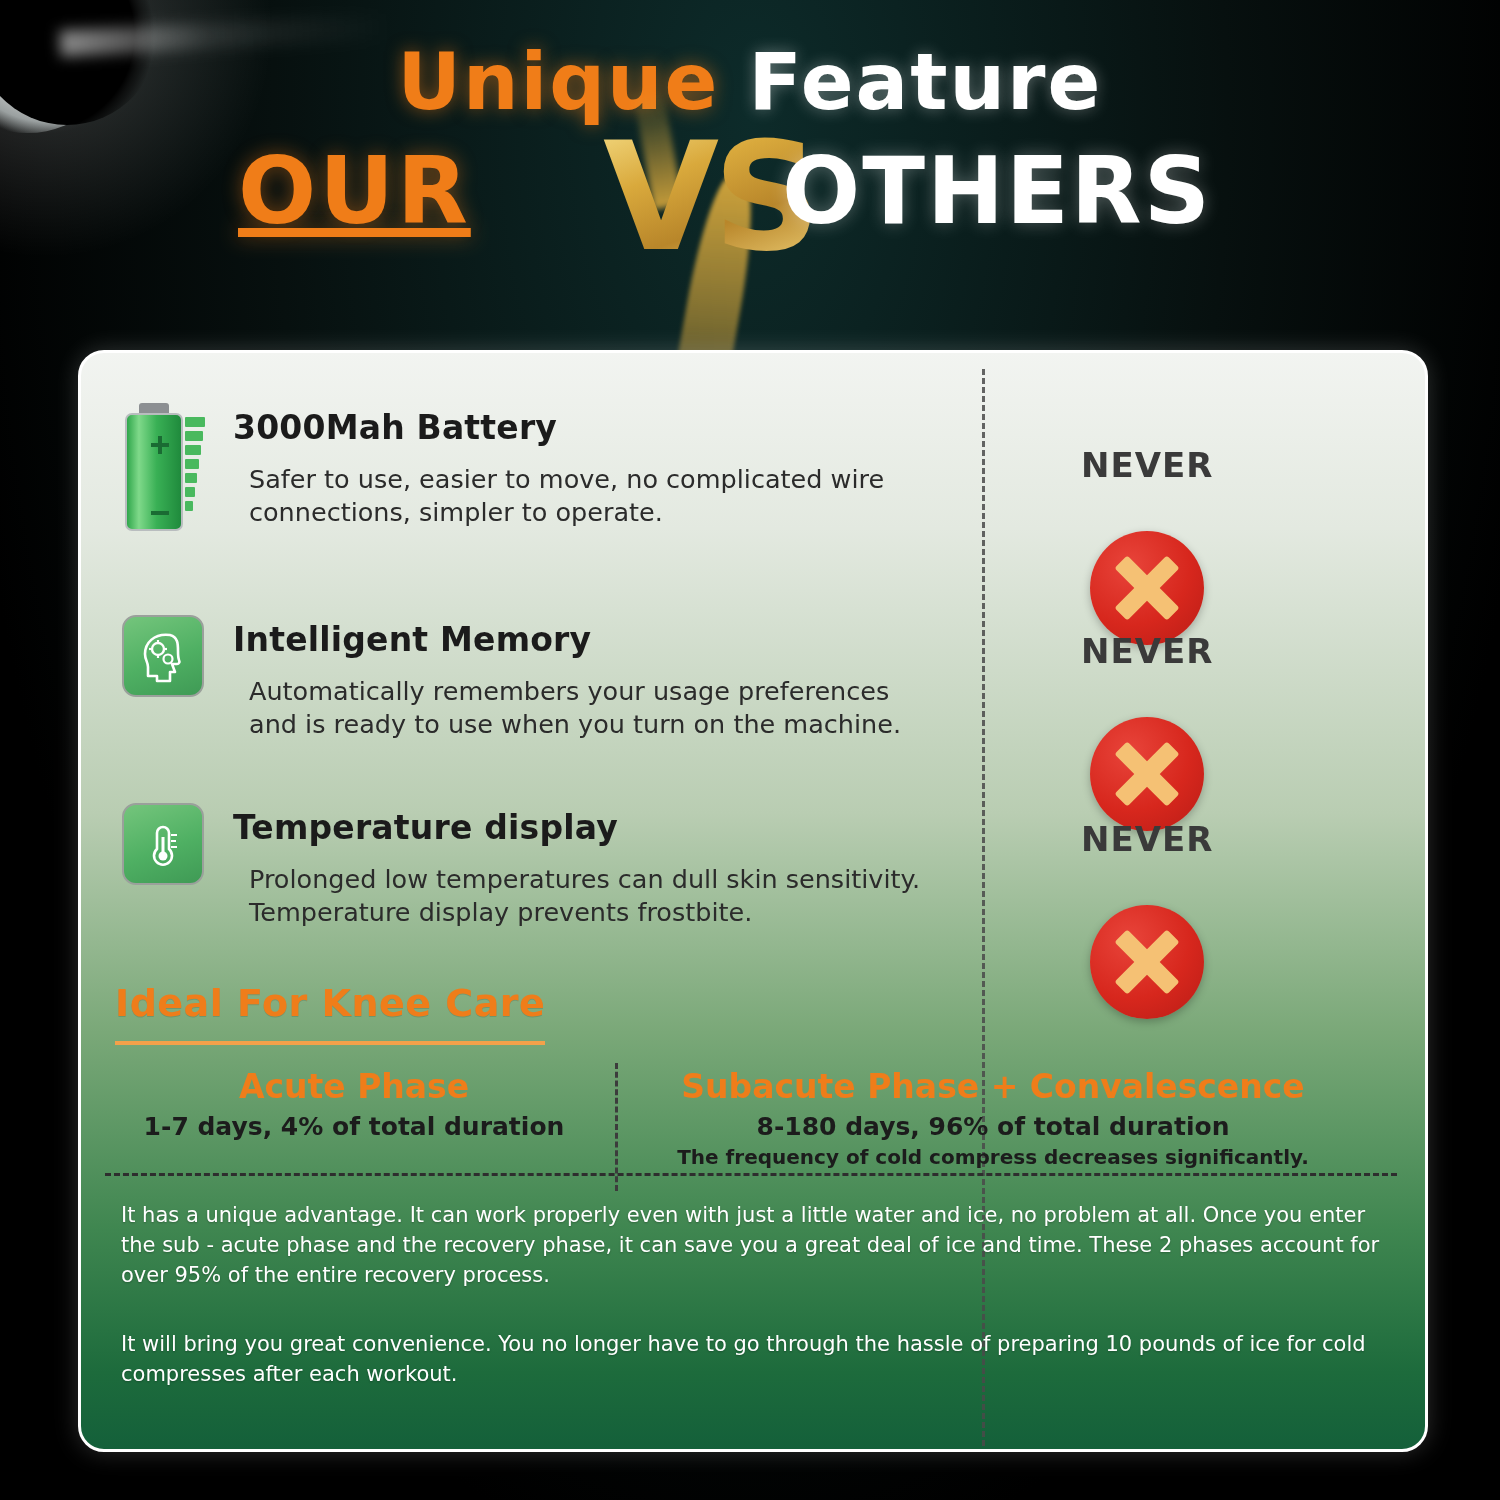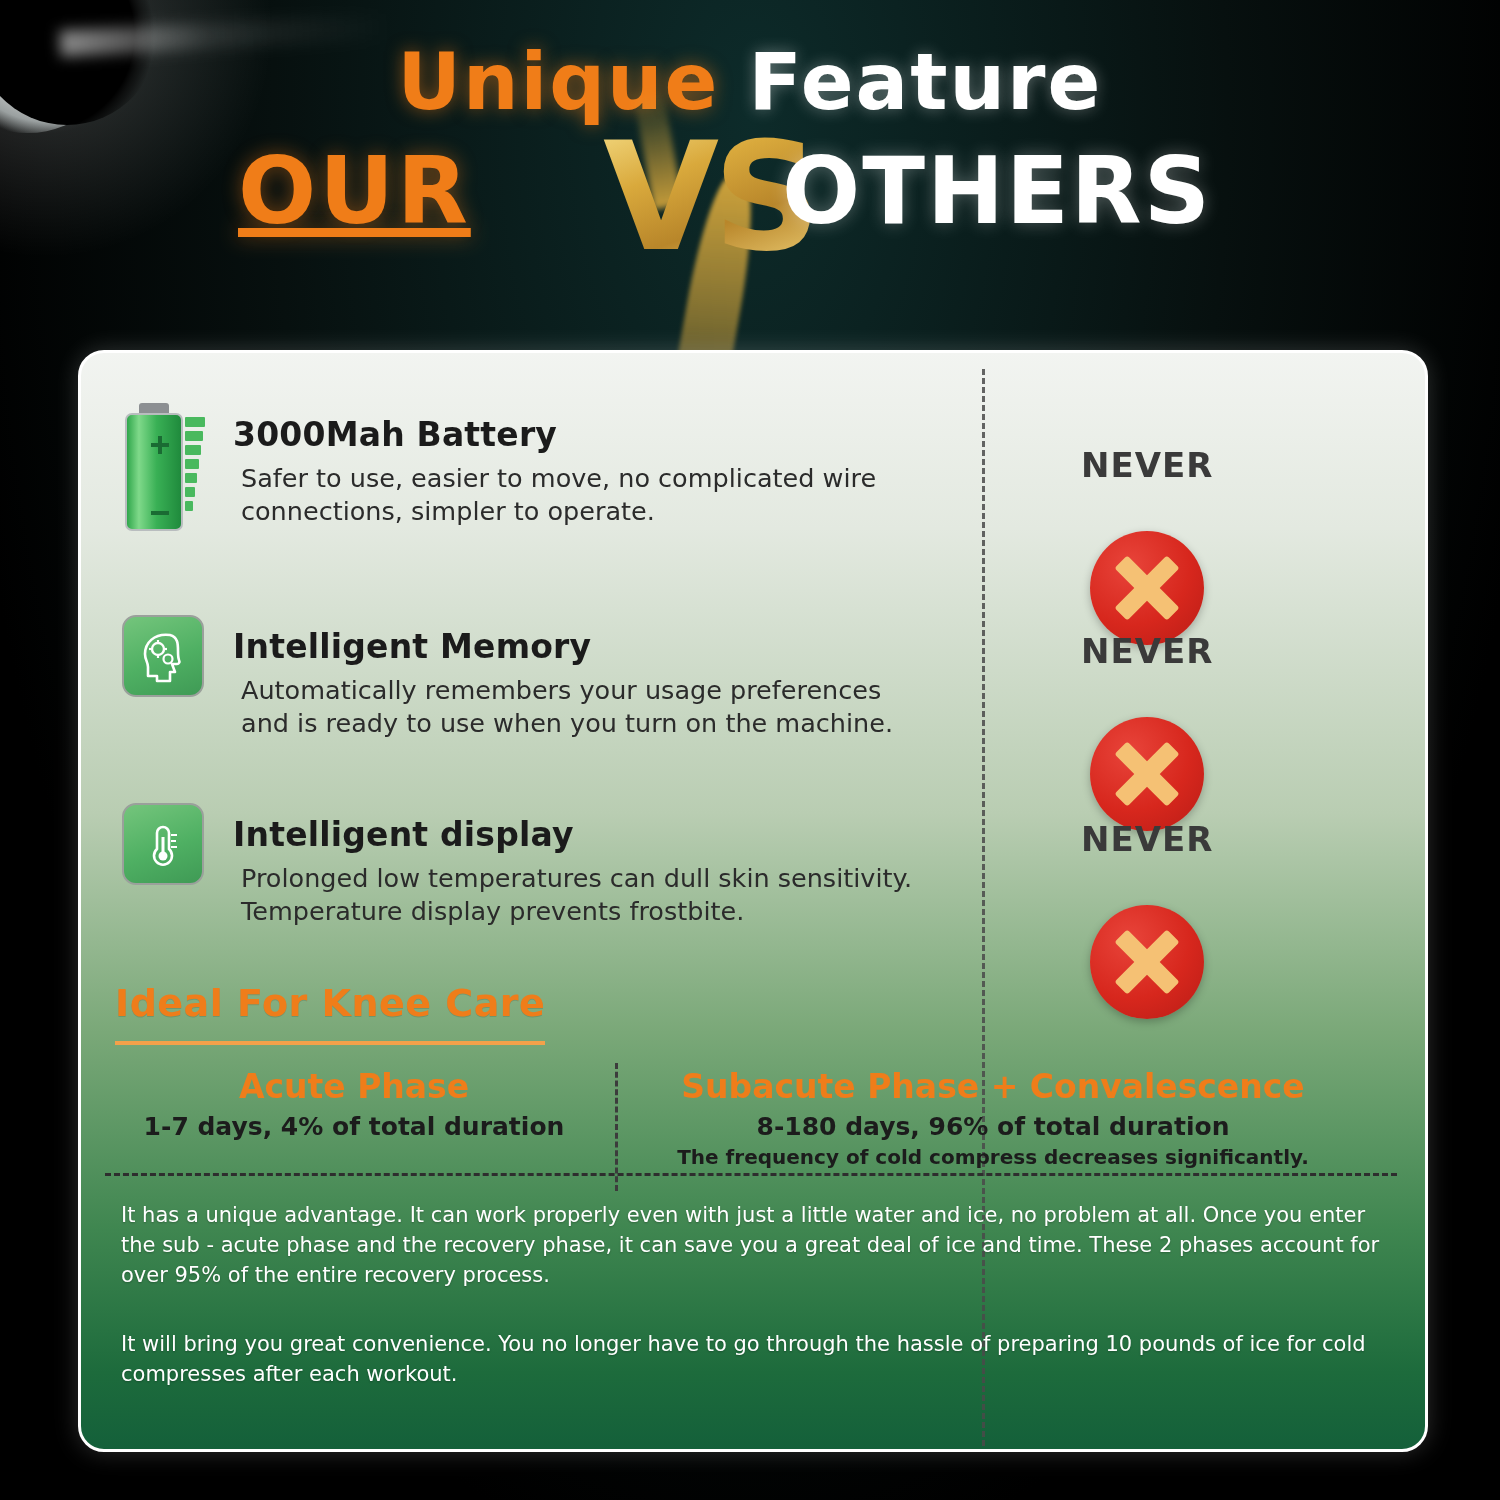--- a/index.html
+++ b/index.html
@@ -202,28 +202,28 @@
     display: flex;
     align-items: flex-start;
     justify-content: center;
     padding-top: 4px;
   }
   .f-text { flex: 1; }
   .f-title {
     font-size: 33px;
     font-weight: bold;
     color: #1b1b1b;
-    margin: 16px 0 8px 0;
+    margin: 9px 0 8px 0;
     letter-spacing: 0.2px;
   }
   .f-desc {
     font-size: 25.5px;
     color: #2b2b2b;
     line-height: 1.28;
-    margin: 8px;
+    margin: 16px;
     max-width: 690px;
   }
 
   
   .battery {
     position: relative;
     width: 84px;
     height: 132px;
   }
   .bat-cap {
@@ -502,21 +502,21 @@
               <rect x="25.5" y="20" width="3" height="18" fill="#ffffff"></rect>
               <g stroke="#ffffff" stroke-width="2">
                 <line x1="35" y1="18" x2="41" y2="18"></line>
                 <line x1="35" y1="24" x2="40" y2="24"></line>
                 <line x1="35" y1="30" x2="41" y2="30"></line>
               </g>
             </svg>
           </div>
         </div>
         <div class="f-text">
-          <p class="f-title">Intelligent display</p>
+          <p class="f-title">Temperature display</p>
           <p class="f-desc">Prolonged low temperatures can dull skin sensitivity. Temperature display prevents frostbite.</p>
         </div>
       </div>
 
       <div class="never-row n1">
         <div class="never-label">NEVER</div>
         <div class="x-circle"></div>
       </div>
       <div class="never-row n2">
         <div class="never-label">NEVER</div>

